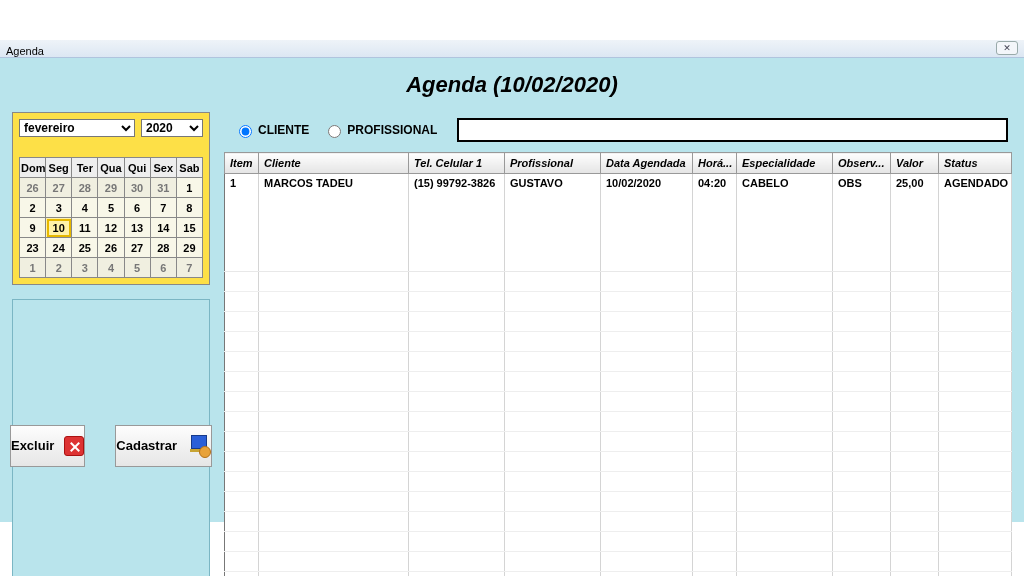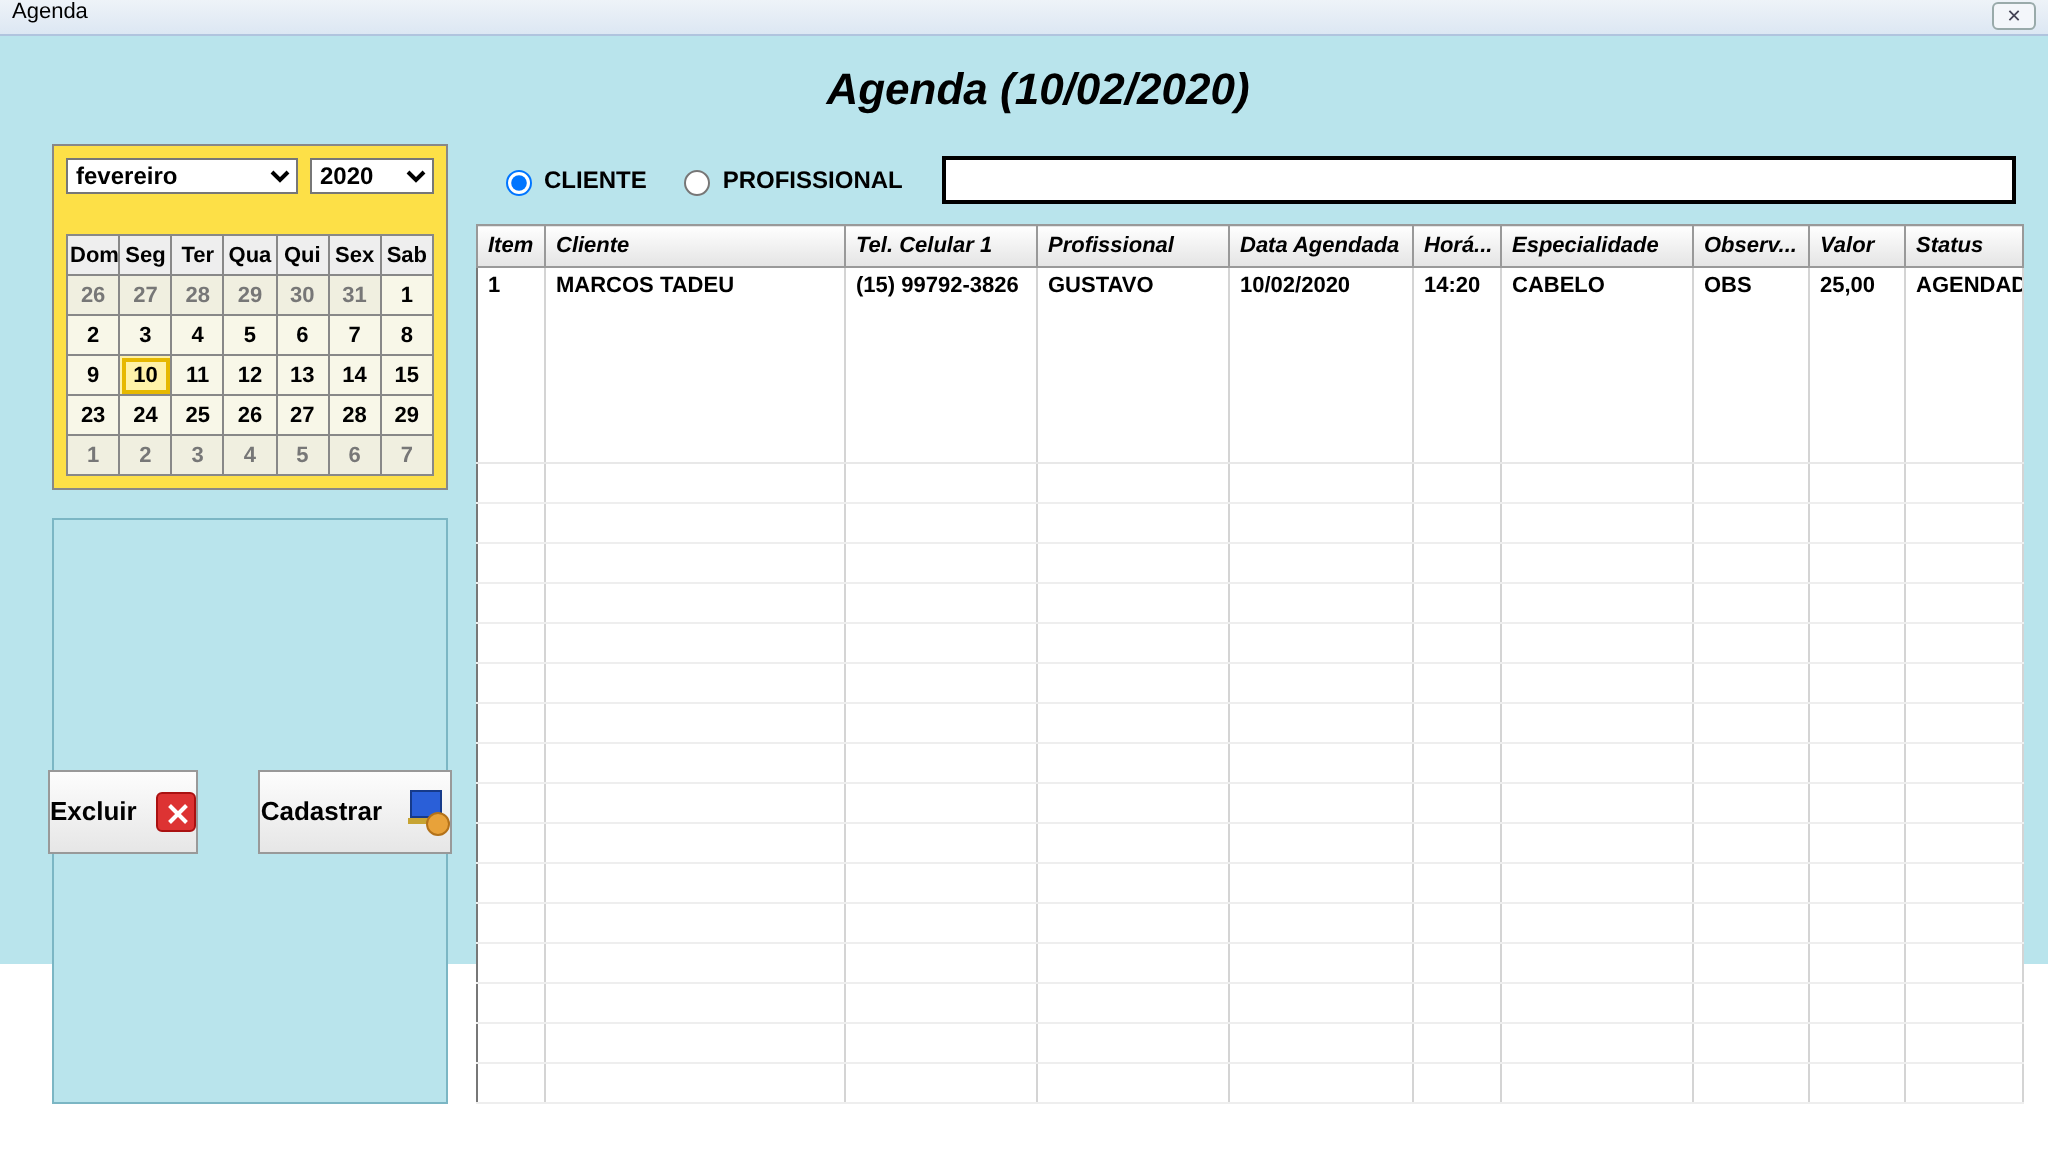--- a/index.html
+++ b/index.html
@@ -10,24 +10,25 @@
     background: #fff;
     width: 1024px;
     height: 576px;
     overflow: hidden;
   }
   .titlebar {
     height: 18px;
     background: linear-gradient(#eef3f8,#dce7f3);
     border-bottom: 1px solid #b0c4de;
     display: flex;
-    align-items: flex-start;
+    align-items: flex-end;
     padding: 0 6px;
     font-size: 11px;
     position: relative;
+    margin-top: 40px;
   }
   .titlebar .close {
     position: absolute;
     right: 6px;
     top: 1px;
     width: 22px;
     height: 14px;
     border: 1px solid #9aa;
     border-radius: 3px;
     background: #f3f6fa;
@@ -35,21 +36,21 @@
     align-items: center;
     justify-content: center;
     font-size: 9px;
     color: #445;
     cursor: pointer;
   }
   .app {
     background: #b9e4ec;
     width: 100%;
     height: 464px;
-    padding: 10px 12px 12px 26px;
+    padding: 10px 12px 12px 12px;
   }
   .page-title {
     text-align: center;
     font-size: 22px;
     font-weight: bold;
     font-style: italic;
     margin: 4px 0 14px 0;
   }
   .cols {
     display: flex;
@@ -362,21 +363,21 @@
                 <th>Status</th>
               </tr>
             </thead>
           <tbody id="grid-body">
               <tr>
                 <td>1</td>
                 <td>MARCOS TADEU</td>
                 <td>(15) 99792-3826</td>
                 <td>GUSTAVO</td>
                 <td>10/02/2020</td>
-                <td>14:20</td>
+                <td>04:20</td>
                 <td>CABELO</td>
                 <td>OBS</td>
                 <td>25,00</td>
                 <td>AGENDADO</td>
               </tr>
               <tr class="empty">
                 <td></td>
                 <td></td>
                 <td></td>
                 <td></td>

